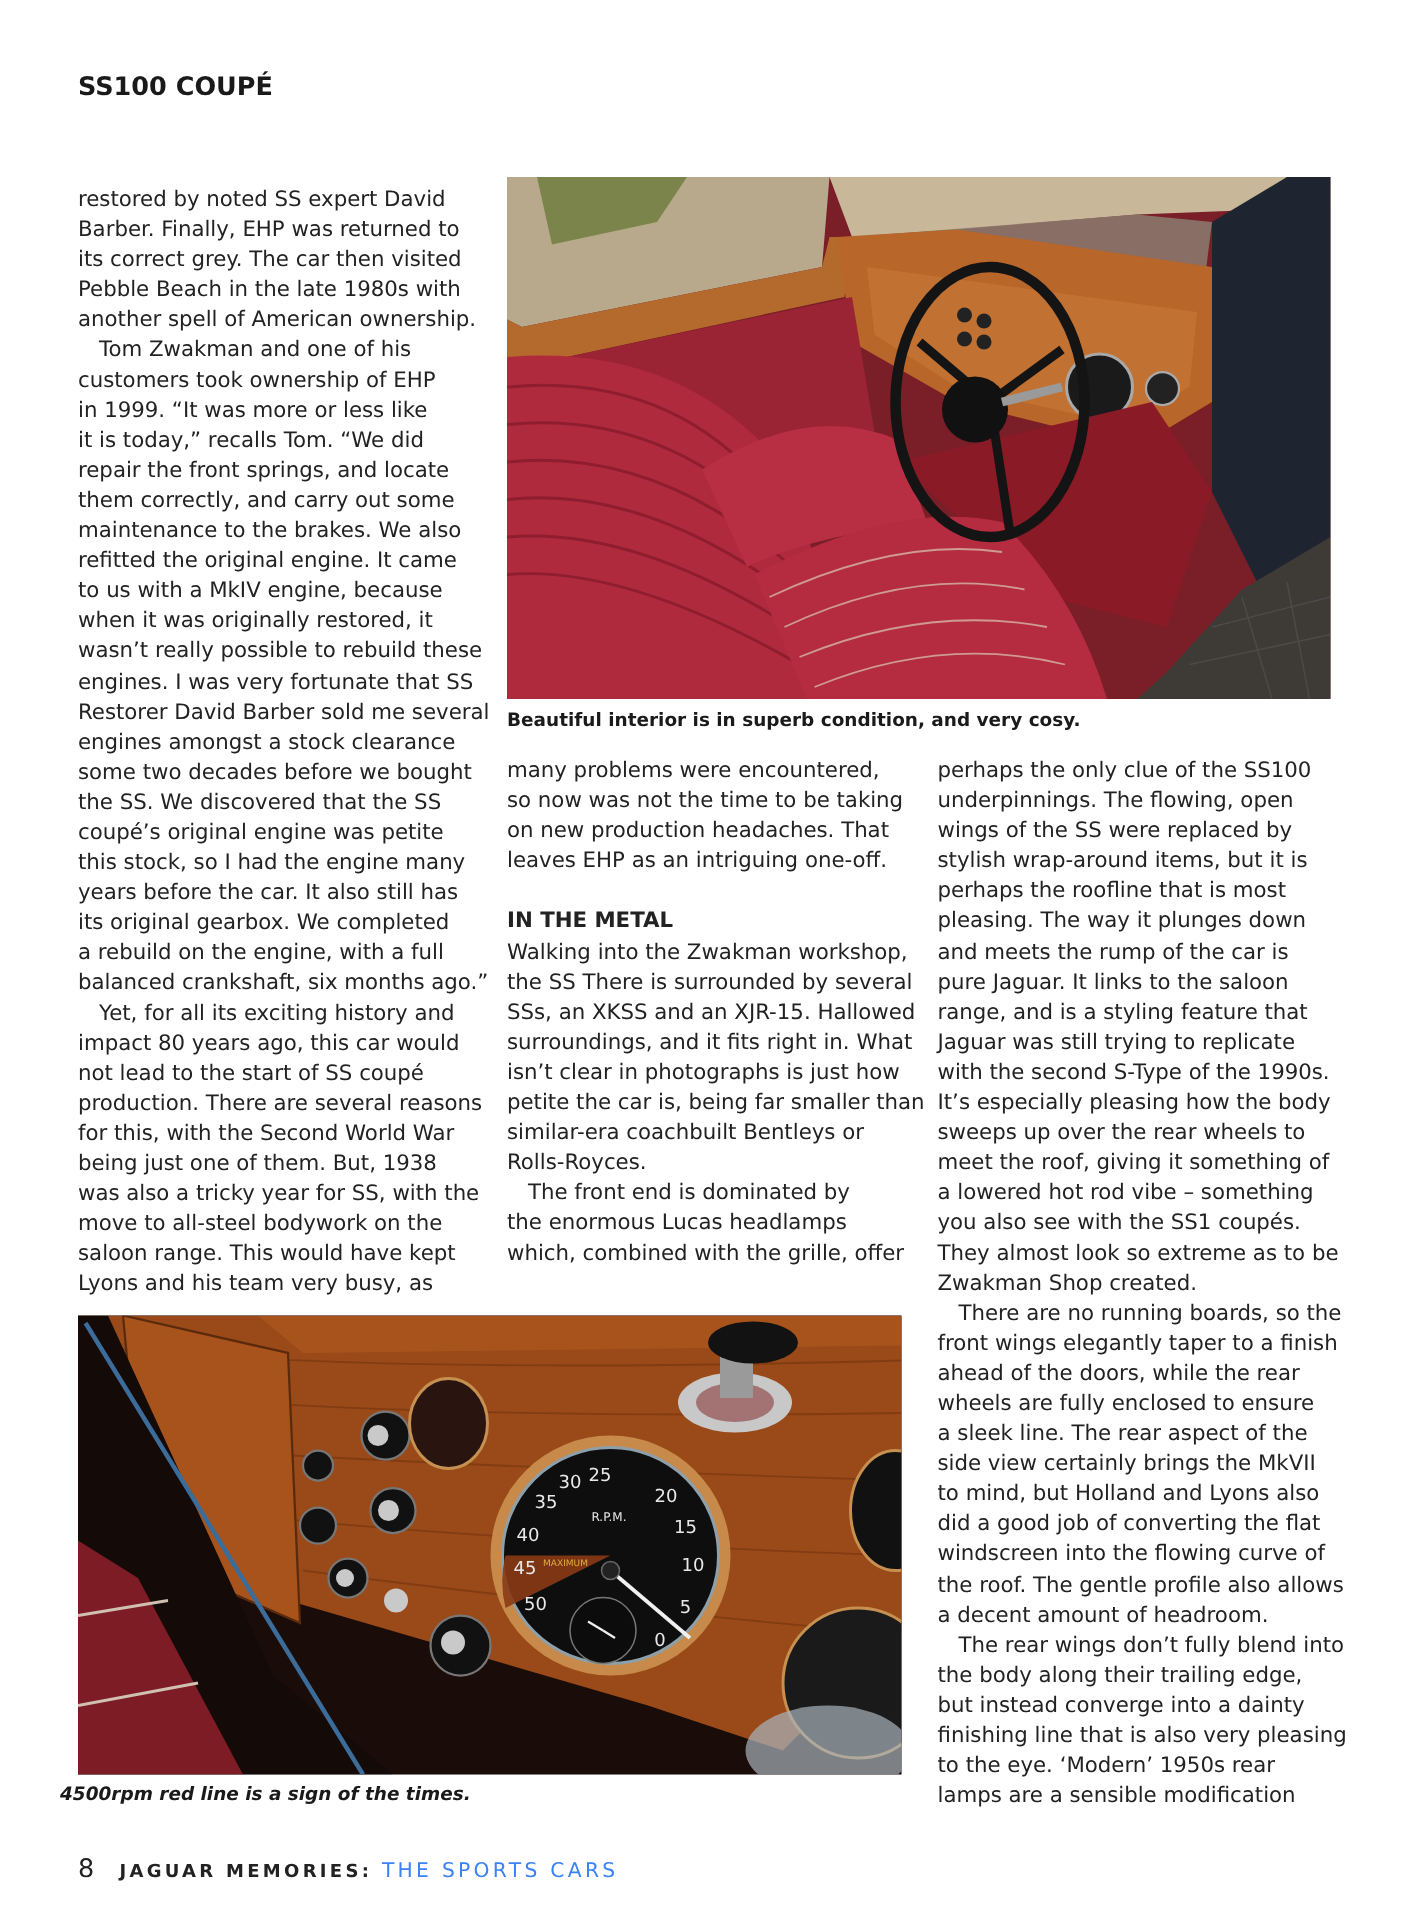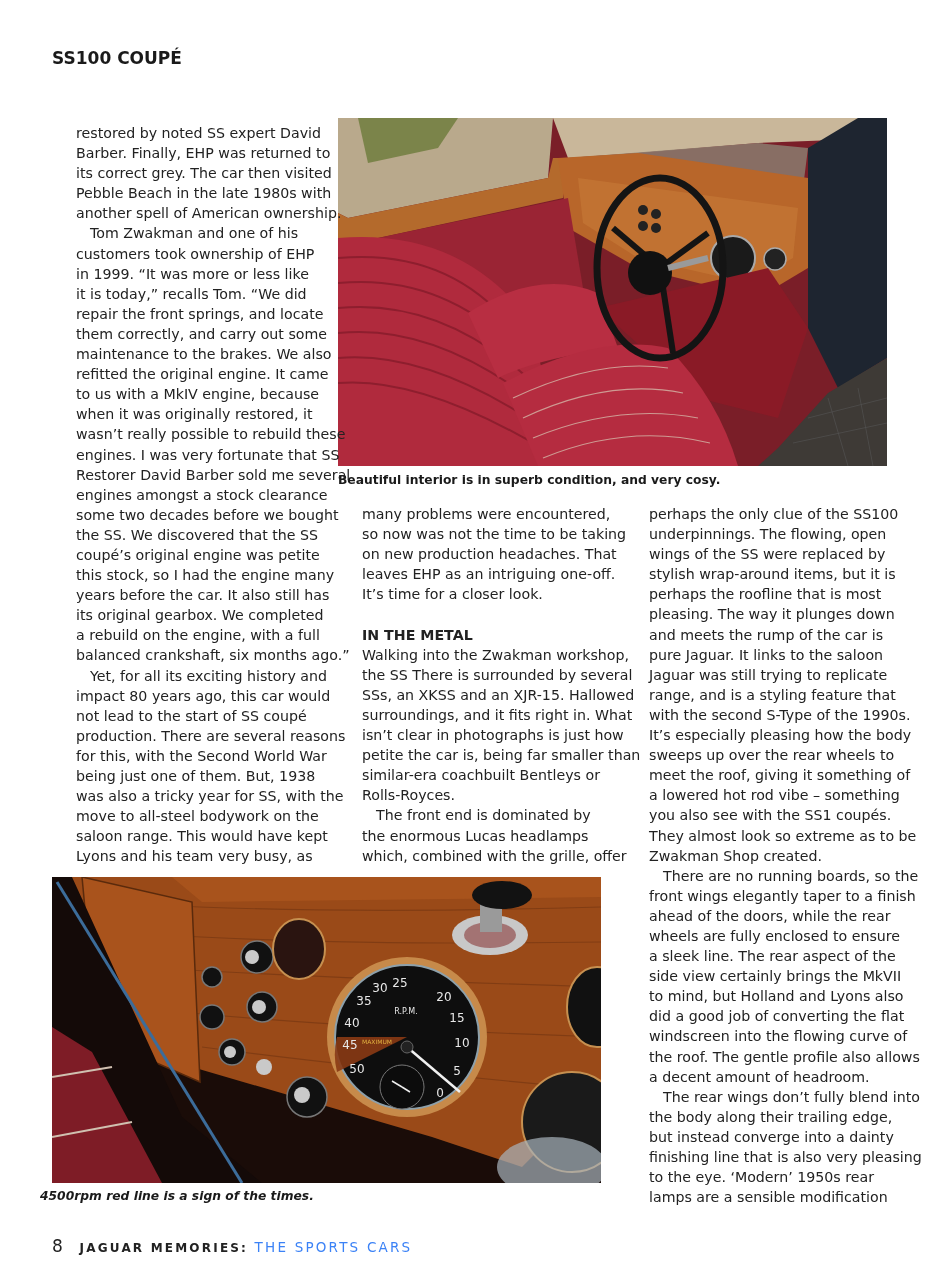--- a/index.html
+++ b/index.html
@@ -1,20 +1,20 @@
 <!DOCTYPE html>
 <html><head>
 <meta charset="utf-8">
 <style>
   html, body { margin: 0; padding: 0; background: #ffffff; }
   body { width: 949px; height: 1280px; position: relative; overflow: hidden;
          font-family: "DejaVu Sans", sans-serif; color: #1c1c1c; }
   .title { position: absolute; left: 52px; top: 48px; font-size: 17px; font-weight: bold;
            letter-spacing: 0px; color: #1a1a1a; margin: 0; }
-  .col { position: absolute; font-size: 14.2px; line-height: 20.1px; color: #222; margin-left: 24px; }
+  .col { position: absolute; font-size: 14.2px; line-height: 20.1px; color: #222; }
   .col .line { display: block; white-space: nowrap; }
   .col .indent { padding-left: 14px; }
   .col .head { font-weight: bold; }
   .col .blank { height: 20.1px; }
   #col1 { left: 52px; top: 123px; width: 268px; }
   #col2 { left: 338px; top: 504px; width: 270px; }
   #col3 { left: 625px; top: 504px; width: 270px; }
   .photo { position: absolute; overflow: hidden; background: #3a1a1a; }
   #photo-interior { left: 338px; top: 118px; width: 549px; height: 348px; }
   #photo-dash { left: 52px; top: 877px; width: 549px; height: 306px; }
@@ -208,21 +208,20 @@
     <span class="line">was also a tricky year for SS, with the</span>
     <span class="line">move to all-steel bodywork on the</span>
     <span class="line">saloon range. This would have kept</span>
     <span class="line">Lyons and his team very busy, as</span>
   </div>
 <div class="col" id="col2">
     <span class="line">many problems were encountered,</span>
     <span class="line">so now was not the time to be taking</span>
     <span class="line">on new production headaches. That</span>
     <span class="line">leaves EHP as an intriguing one-off.</span>
-    <span class="line">It’s time for a closer look.</span>
     <span class="line blank"></span>
     <span class="line head">IN THE METAL</span>
     <span class="line">Walking into the Zwakman workshop,</span>
     <span class="line">the SS There is surrounded by several</span>
     <span class="line">SSs, an XKSS and an XJR-15. Hallowed</span>
     <span class="line">surroundings, and it fits right in. What</span>
     <span class="line">isn’t clear in photographs is just how</span>
     <span class="line">petite the car is, being far smaller than</span>
     <span class="line">similar-era coachbuilt Bentleys or</span>
     <span class="line">Rolls-Royces.</span>
@@ -232,22 +231,22 @@
   </div>
 <div class="col" id="col3">
     <span class="line">perhaps the only clue of the SS100</span>
     <span class="line">underpinnings. The flowing, open</span>
     <span class="line">wings of the SS were replaced by</span>
     <span class="line">stylish wrap-around items, but it is</span>
     <span class="line">perhaps the roofline that is most</span>
     <span class="line">pleasing. The way it plunges down</span>
     <span class="line">and meets the rump of the car is</span>
     <span class="line">pure Jaguar. It links to the saloon</span>
+    <span class="line">range, and is a styling feature that</span>
     <span class="line">Jaguar was still trying to replicate</span>
-    <span class="line">range, and is a styling feature that</span>
     <span class="line">with the second S-Type of the 1990s.</span>
     <span class="line">It’s especially pleasing how the body</span>
     <span class="line">sweeps up over the rear wheels to</span>
     <span class="line">meet the roof, giving it something of</span>
     <span class="line">a lowered hot rod vibe – something</span>
     <span class="line">you also see with the SS1 coupés.</span>
     <span class="line">They almost look so extreme as to be</span>
     <span class="line">Zwakman Shop created.</span>
     <span class="line indent">There are no running boards, so the</span>
     <span class="line">front wings elegantly taper to a finish</span>

